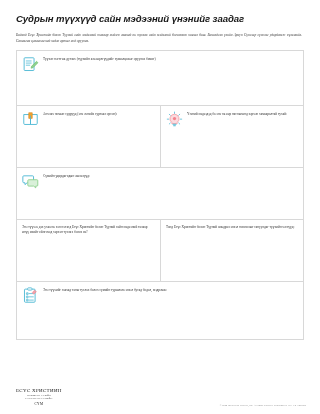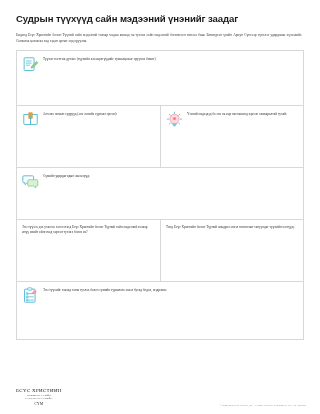--- a/index.html
+++ b/index.html
@@ -20,20 +20,21 @@
     height: 414px;
     box-sizing: border-box;
     padding: 0;
     position: relative;
     background: #fff;
   }
 
   
   .header {
     padding: 13px 16px 0 16px;
+    font-style: italic;
   }
   .page-title {
     font-size: 9.6px;
     font-weight: bold;
     letter-spacing: -0.1px;
     color: #1a1a1a;
     line-height: 1.2;
     margin: 0 0 7px 0;
   }
   .intro {

